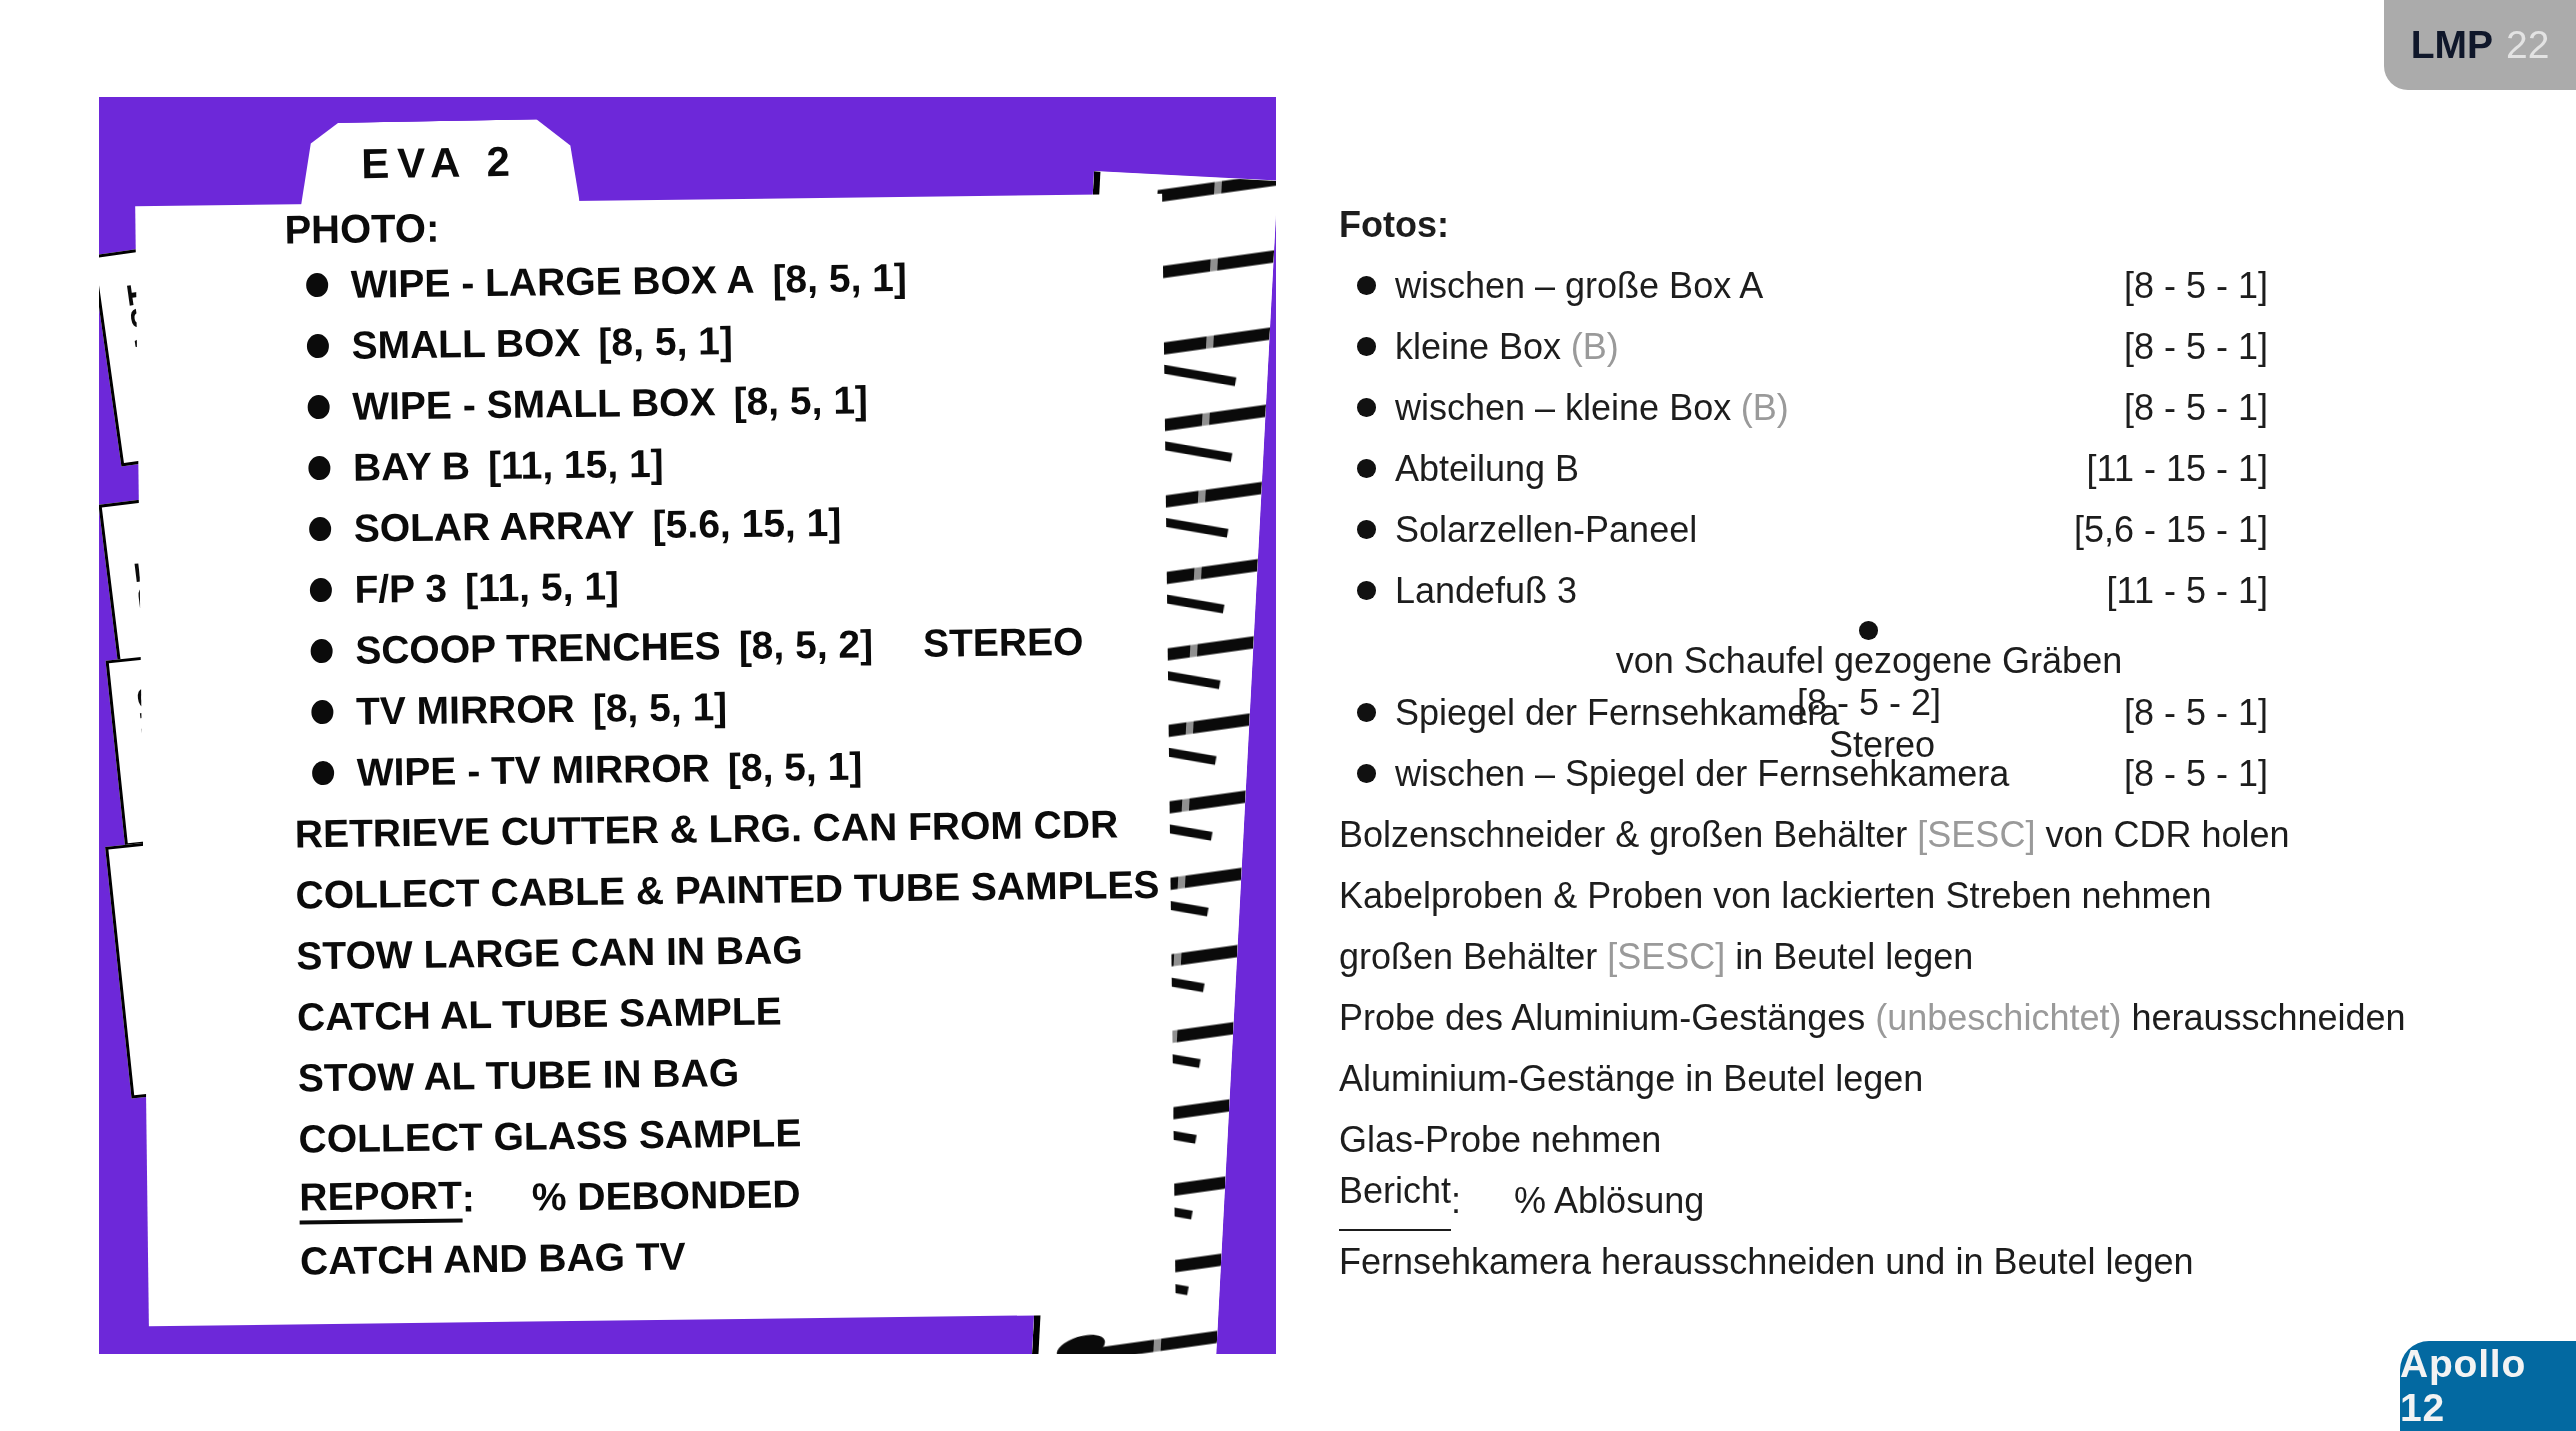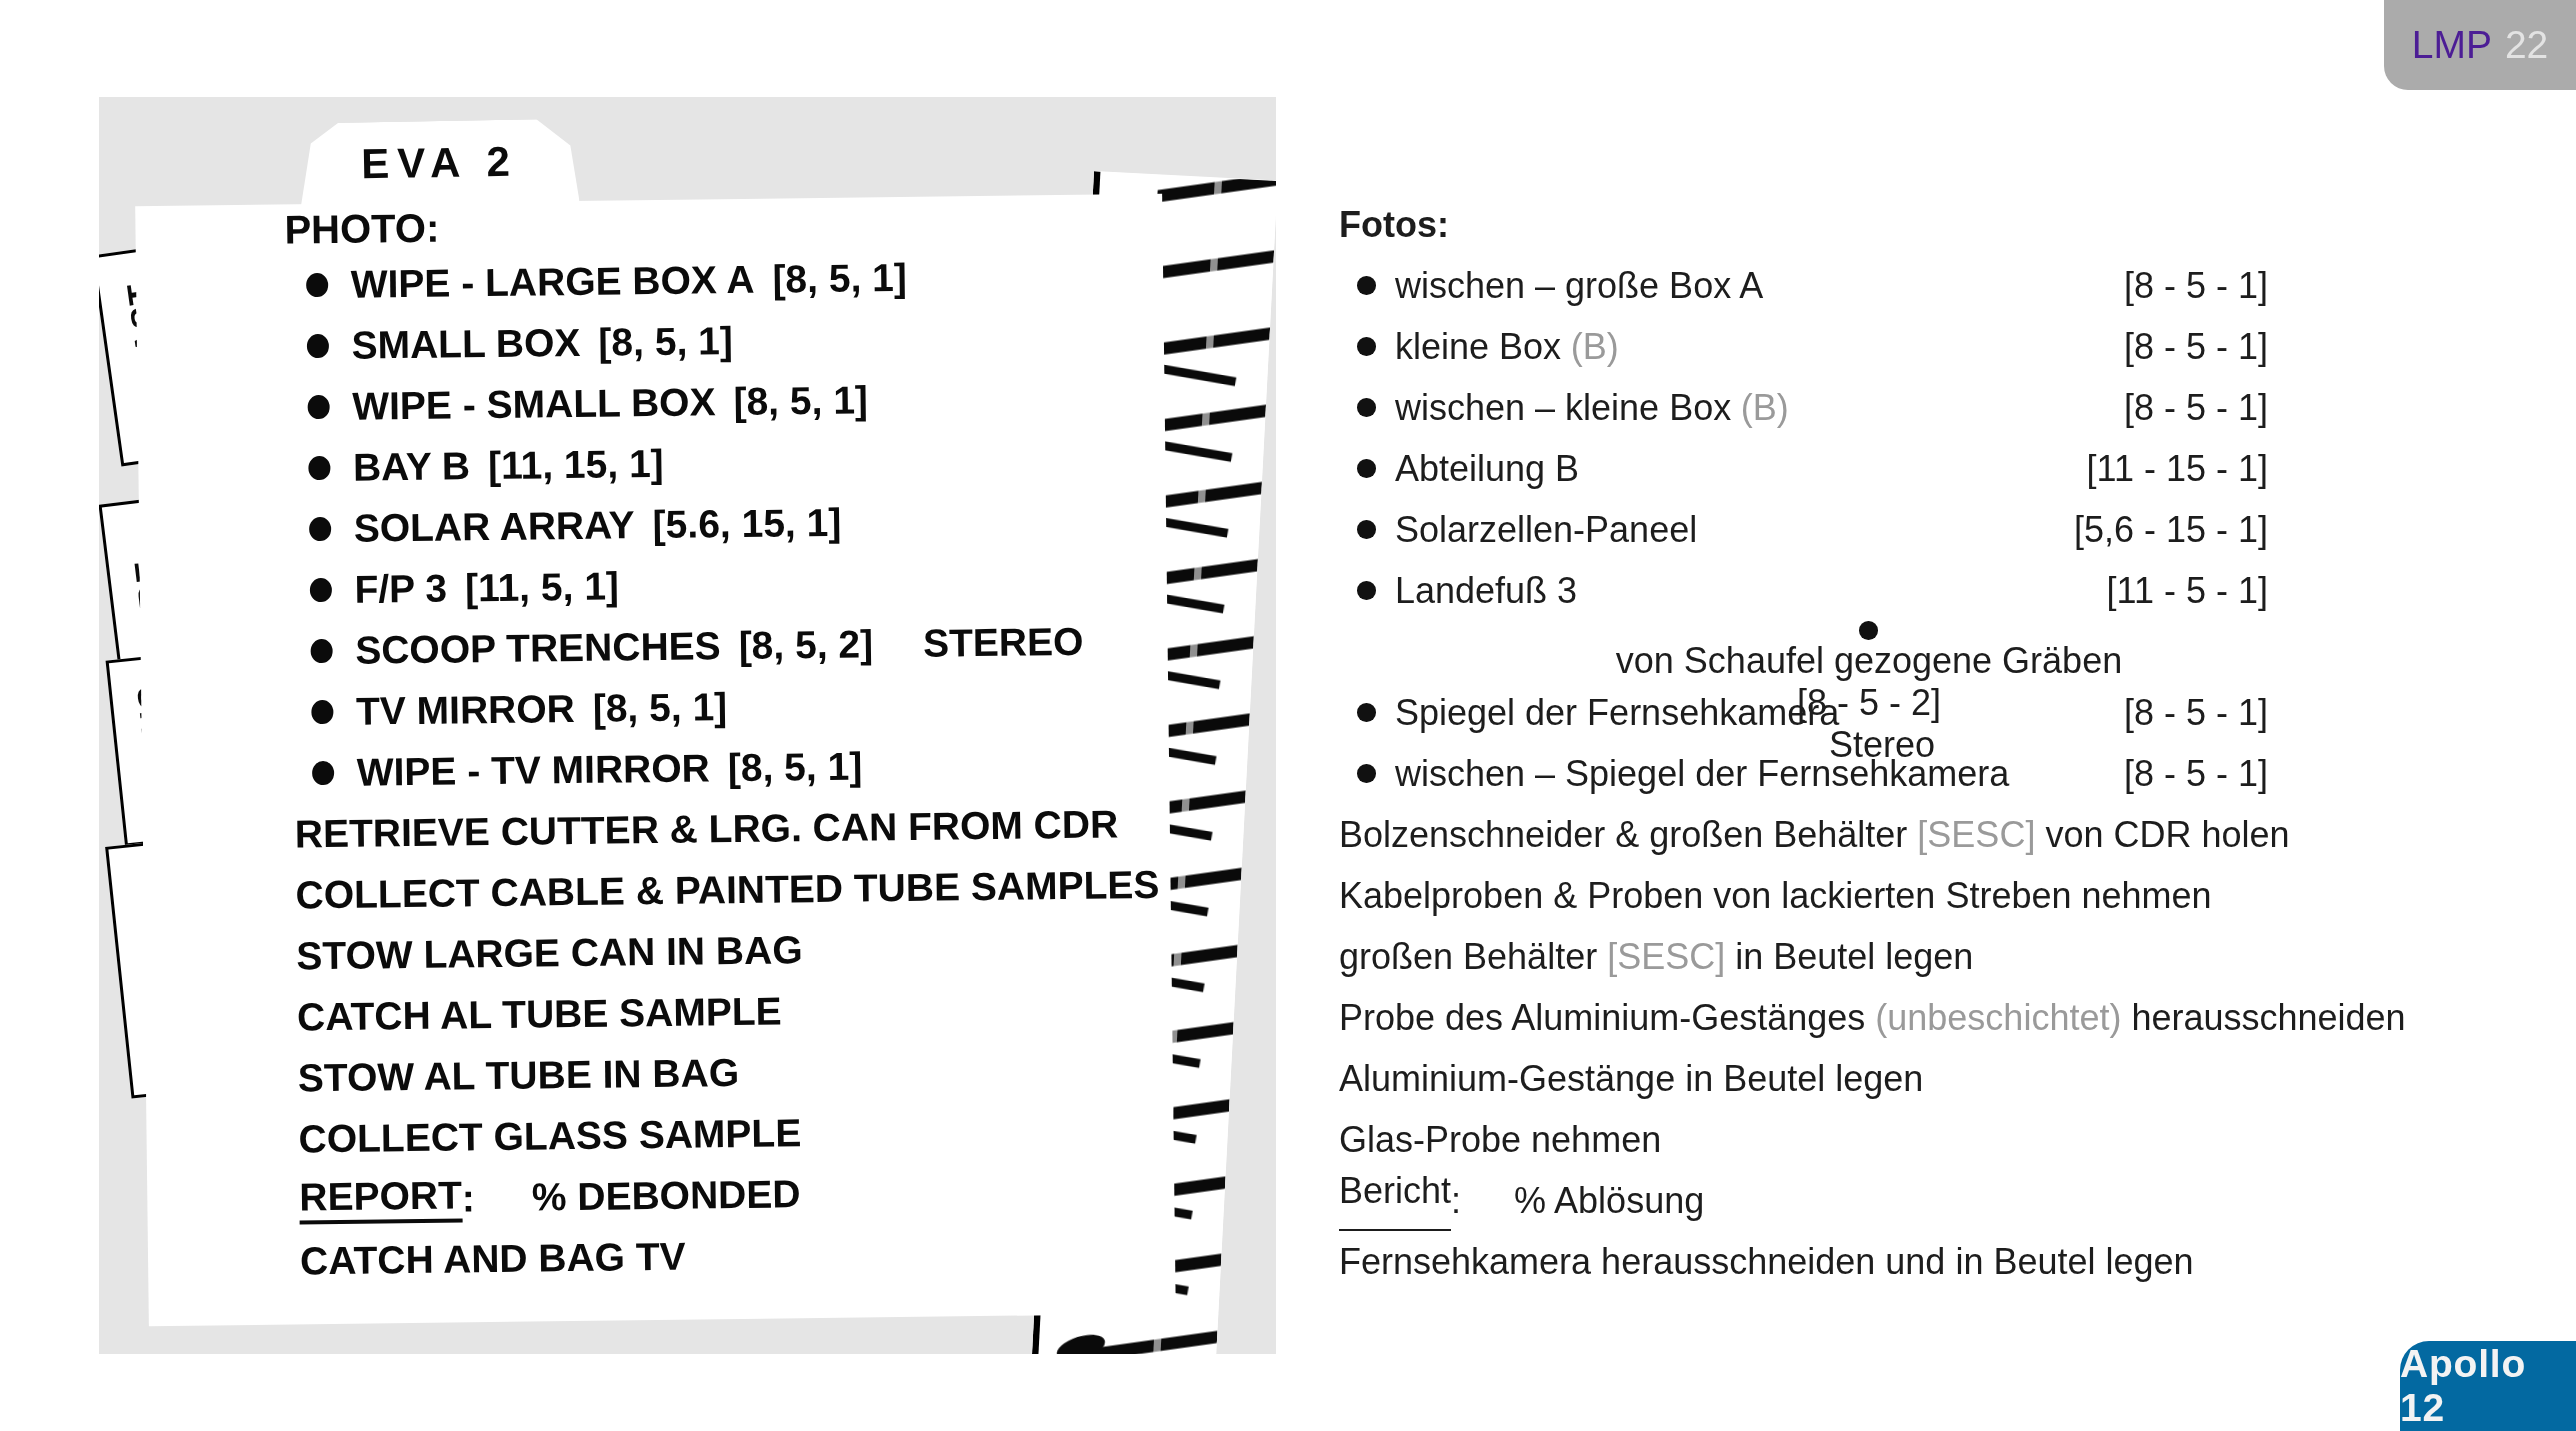--- a/index.html
+++ b/index.html
@@ -8,33 +8,33 @@
     overflow:hidden; font-family:"Liberation Sans", sans-serif;
   }
 
   
   .badge-top {
     position:absolute; top:0; right:0; width:192px; height:90px;
     background:#ababab; border-radius:0 0 0 24px;
     display:flex; align-items:center; justify-content:center; gap:13px;
     font-size:39px;
   }
-  .badge-top .b-bold { color:#4c1d95; font-weight:400; }
+  .badge-top .b-bold { color:#0f172a; font-weight:700; }
   .badge-top .b-num  { color:#e3e3e3; font-weight:400; }
   .badge-bottom {
     position:absolute; bottom:0; right:0; width:176px; height:90px;
     background:#0369a1; border-radius:29px 0 0 0;
     display:flex; align-items:center; justify-content:center;
     font-size:39px; font-weight:700; color:#f3f3f3; letter-spacing:0.8px;
   }
 
   
   .scan {
     position:absolute; left:99px; top:97px; width:1177px; height:1257px;
-    background:#e5e5e5; overflow:hidden;
+    background:#6d28d9; overflow:hidden;
   }
   .tab-top {
     position:absolute; left:201px; top:24px; width:279px; height:84px;
     background:#fff; z-index:2; transform:rotate(-1deg);
     clip-path:polygon(0% 100%, 4% 24%, 14% 0%, 85% 0%, 97% 32%, 100% 100%);
     display:flex; align-items:center; justify-content:center;
     font-size:42px; font-weight:700; letter-spacing:8px; color:#0b0b0b;
   }
   .vtab {
     position:absolute; background:#fff; z-index:1; border:3.2px solid #000;

